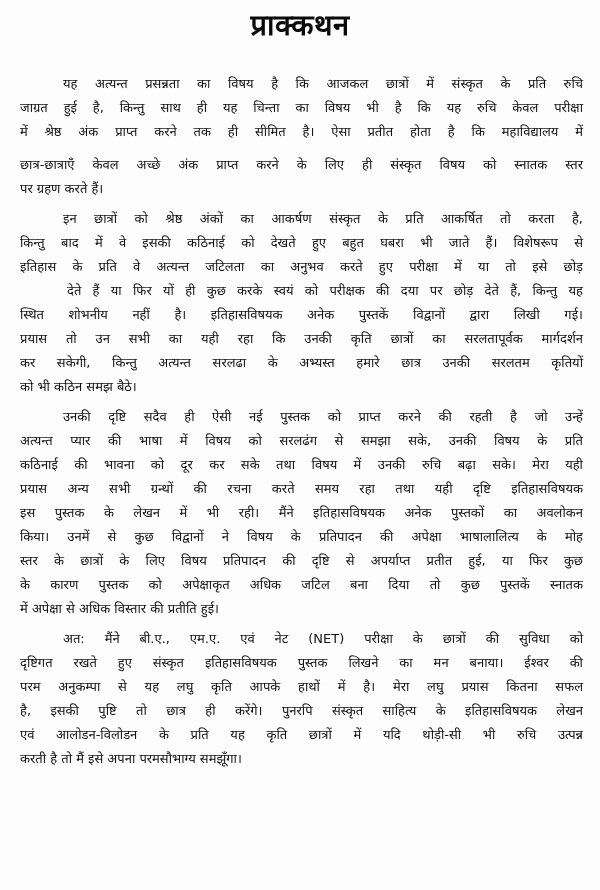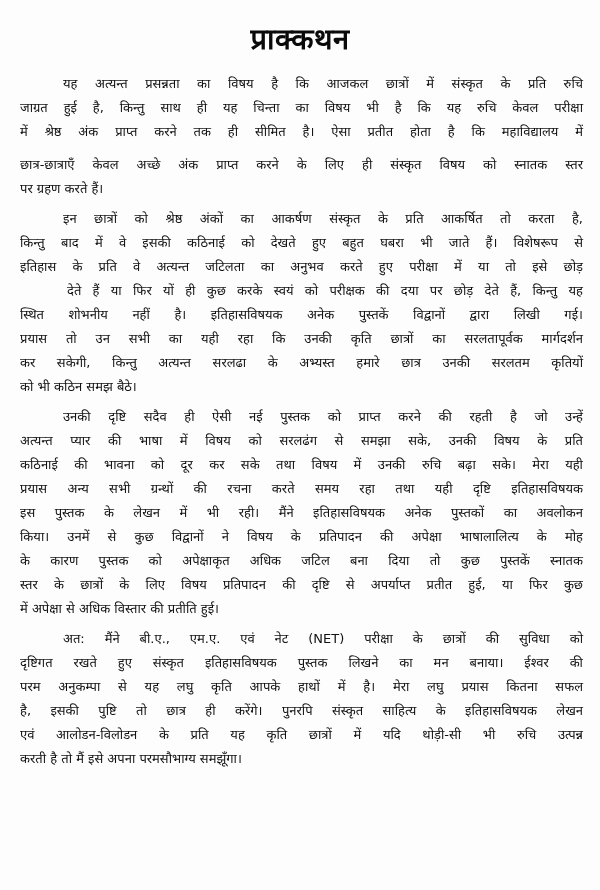--- a/index.html
+++ b/index.html
@@ -1,18 +1,18 @@
 <!DOCTYPE html>
 <html><head>
 <meta charset="utf-8">
 <style>
   html, body { margin: 0; padding: 0; background: #ffffff; }
   body { width: 600px; height: 890px; overflow: hidden; position: relative; font-family: "DejaVu Sans", sans-serif; color: #111; }
   .page { position: absolute; left: 0; top: 0; width: 600px; height: 890px; background: #fdfdfd; }
-  .title { position: absolute; top: 18px; left: 0; width: 600px; text-align: center; font-family: "DejaVu Serif", serif; font-weight: bold; font-size: 29px; letter-spacing: 0.5px; color: #0a0a0a; }
+  .title { position: absolute; top: 4px; left: 0; width: 600px; text-align: center; font-family: "DejaVu Serif", serif; font-weight: bold; font-size: 29px; letter-spacing: 0.5px; color: #0a0a0a; }
   .body { position: absolute; left: 20px; top: 72px; width: 563px; }
   .line { display: block; height: 24px; line-height: 24px; font-size: 13px; white-space: nowrap; text-align: justify; text-align-last: justify; overflow: visible; }
   .line.last { text-align-last: left; }
   .line.indent { padding-left: 43px; }
   .para-gap { height: 6px; }
 </style>
 </head>
 <body>
 
 <div class="page">
@@ -41,22 +41,22 @@
     </div>
     <div class="para-gap"></div>
 
     <div>
       <span class="line indent" style="display: block; width: auto;">उनकी दृष्टि सदैव ही ऐसी नई पुस्तक को प्राप्त करने की रहती है जो उन्हें</span>
       <span class="line" style="display: block; width: auto;">अत्यन्त प्यार की भाषा में विषय को सरलढंग से समझा सके, उनकी विषय के प्रति</span>
       <span class="line" style="display: block; width: auto;">कठिनाई की भावना को दूर कर सके तथा विषय में उनकी रुचि बढ़ा सके। मेरा यही</span>
       <span class="line" style="display: block; width: auto;">प्रयास अन्य सभी ग्रन्थों की रचना करते समय रहा तथा यही दृष्टि इतिहासविषयक</span>
       <span class="line" style="display: block; width: auto;">इस पुस्तक के लेखन में भी रही। मैंने इतिहासविषयक अनेक पुस्तकों का अवलोकन</span>
       <span class="line" style="display: block; width: auto;">किया। उनमें से कुछ विद्वानों ने विषय के प्रतिपादन की अपेक्षा भाषालालित्य के मोह</span>
+      <span class="line" style="display: block; width: auto;">स्तर के छात्रों के लिए विषय प्रतिपादन की दृष्टि से अपर्याप्त प्रतीत हुई, या फिर कुछ</span>
       <span class="line" style="display: block; width: auto;">के कारण पुस्तक को अपेक्षाकृत अधिक जटिल बना दिया तो कुछ पुस्तकें स्नातक</span>
-      <span class="line" style="display: block; width: auto;">स्तर के छात्रों के लिए विषय प्रतिपादन की दृष्टि से अपर्याप्त प्रतीत हुई, या फिर कुछ</span>
       <span class="line last" style="display: block; width: auto;">में अपेक्षा से अधिक विस्तार की प्रतीति हुई।</span>
     </div>
     <div class="para-gap"></div>
 
     <div>
       <span class="line indent" style="display: block; width: auto;">अत: मैंने बी.ए., एम.ए. एवं नेट (NET) परीक्षा के छात्रों की सुविधा को</span>
       <span class="line" style="display: block; width: auto;">दृष्टिगत रखते हुए संस्कृत इतिहासविषयक पुस्तक लिखने का मन बनाया। ईश्वर की</span>
       <span class="line" style="display: block; width: auto;">परम अनुकम्पा से यह लघु कृति आपके हाथों में है। मेरा लघु प्रयास कितना सफल</span>
       <span class="line" style="display: block; width: auto;">है, इसकी पुष्टि तो छात्र ही करेंगे। पुनरपि संस्कृत साहित्य के इतिहासविषयक लेखन</span>
       <span class="line" style="display: block; width: auto;">एवं आलोडन-विलोडन के प्रति यह कृति छात्रों में यदि थोड़ी-सी भी रुचि उत्पन्न</span>

